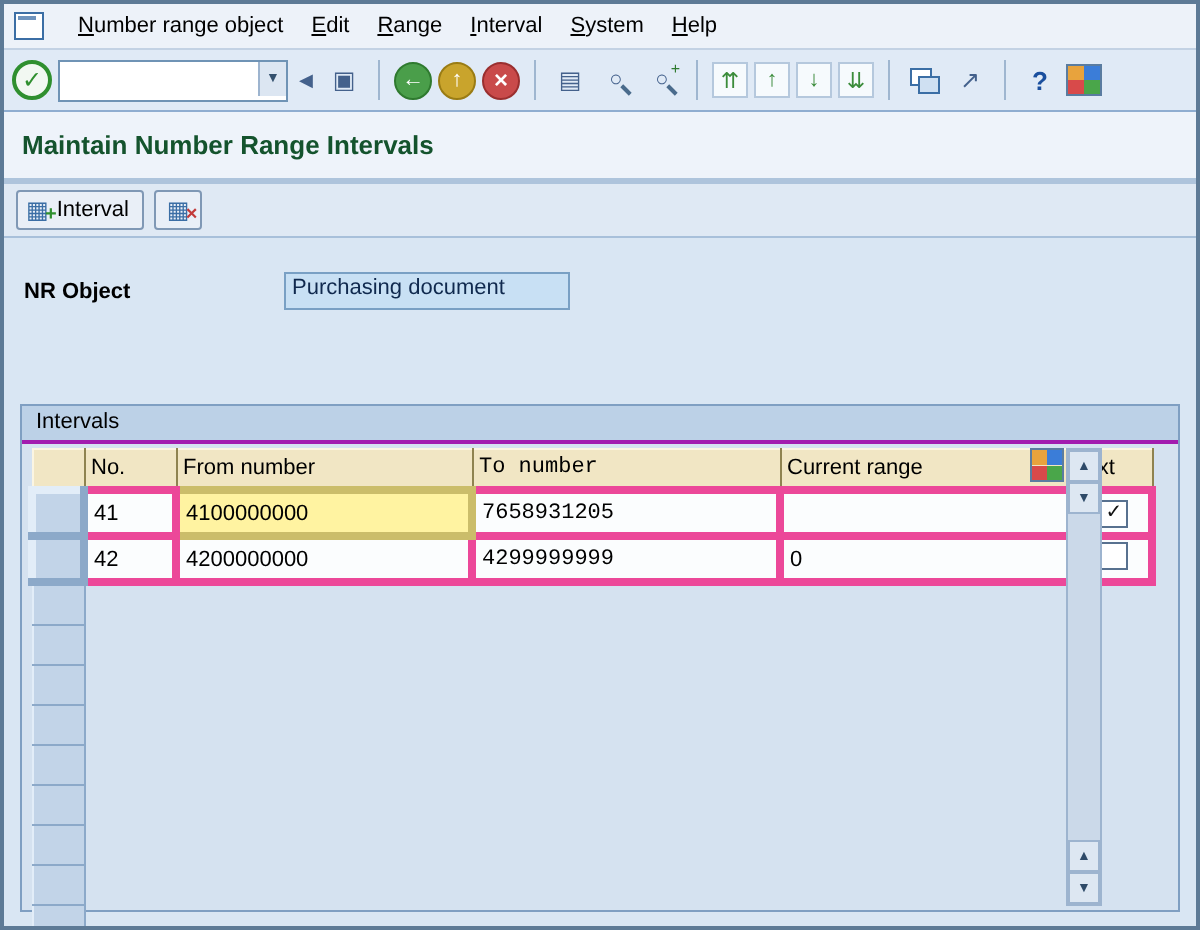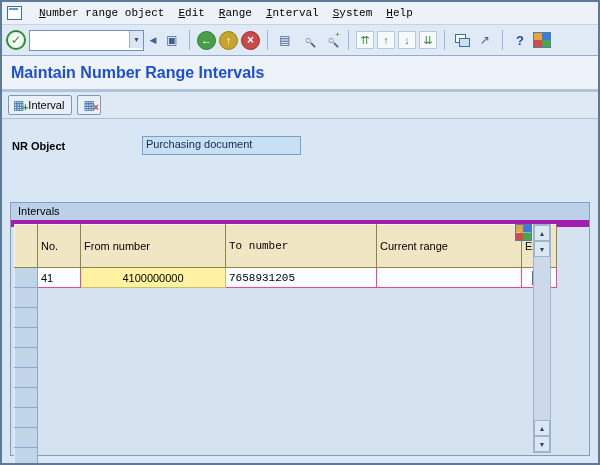--- a/index.html
+++ b/index.html
@@ -1,20 +1,20 @@
 <!DOCTYPE html>
 <html><head>
 <meta charset="utf-8">
 <style>
   html,body{margin:0;padding:0;background:#fff;font-family:"Liberation Sans","DejaVu Sans",sans-serif;}
   .window{position:relative;width:596px;height:461px;border:2px solid #5d7a96;background:#d9e6f3;overflow:hidden;cursor:default;}
   button{font:inherit;border:none;background:none;padding:0;margin:0;cursor:default;}
 
   
-  .menubar{position:absolute;top:0;left:0;right:0;height:22px;background:#edf2f9;border-bottom:1px solid #c3d2e4;display:flex;align-items:center;padding-left:5px;font-family:Liberation Mono, monospace;}
+  .menubar{position:absolute;top:0;left:0;right:0;height:22px;background:#edf2f9;border-bottom:1px solid #c3d2e4;display:flex;align-items:center;padding-left:5px;}
   .sysicon{width:13px;height:12px;background:#fff;border:1px solid #3b6ea5;margin-right:10px;position:relative;display:inline-block;}
   .sysicon::after{content:"";position:absolute;left:1px;top:1px;width:9px;height:2px;background:#6e93bd;}
   .mitem{display:inline-block;padding:2px 7px;font-size:11px;color:#000;}
   .mitem::first-letter{text-decoration:underline;}
 
   
   .toolbar{position:absolute;top:23px;left:0;right:0;height:30px;background:#e0eaf6;border-bottom:1px solid #8fadd0;display:flex;align-items:center;padding:0 4px;gap:3px;}
   .tb{width:20px;height:20px;display:flex;align-items:center;justify-content:center;font-size:12px;color:#44618c;}
   .ic-enter{width:20px;height:20px;border-radius:50%;background:#f2f8f2;border:2px solid #2f8f2f;color:#2f8f2f;font-weight:bold;font-size:12px;}
   .cmdwrap{display:inline-flex;height:19px;border:1px solid #6f93b5;background:#fff;}
@@ -33,43 +33,43 @@
   .ic-newsess{position:relative;width:20px;height:20px;}
   .ic-newsess::before{content:"";position:absolute;left:3px;top:4px;width:9px;height:7px;border:1px solid #3b6ea5;background:#fff;}
   .ic-newsess::after{content:"";position:absolute;left:7px;top:8px;width:9px;height:7px;border:1px solid #3b6ea5;background:#cfe0f2;}
   .ic-help{color:#1a4f9e;font-weight:bold;font-size:13px;}
   .ic-grid{width:18px;height:16px;border:1px solid #5a7ca0;
     background:linear-gradient(90deg,#e8a33d 0 50%,#3b7dd8 50% 100%) top/100% 50% no-repeat,
                linear-gradient(90deg,#d84a4a 0 50%,#4aa64a 50% 100%) bottom/100% 50% no-repeat;}
 
   
   .titlebar{position:absolute;top:54px;left:0;right:0;height:33px;background:#eef3fa;border-bottom:3px solid #aec4dc;}
-  .ptitle{margin:0;font-size:16px;font-weight:bold;color:#1d4ed8;line-height:33px;padding-left:9px;}
+  .ptitle{margin:0;font-size:13px;font-weight:bold;color:#14532d;line-height:33px;padding-left:9px;}
 
   
   .apptoolbar{position:absolute;top:90px;left:0;right:0;height:26px;background:#dfe9f4;border-bottom:1px solid #a8c0da;display:flex;align-items:center;padding-left:6px;gap:5px;}
   .abtn{display:inline-flex;align-items:center;gap:4px;height:20px;padding:0 7px 0 4px;background:#e9eff7;border:1px solid #7f98b5;border-radius:2px;font-size:11px;color:#000;}
   .ic-tbl{position:relative;font-size:12px;color:#3b6ea5;line-height:12px;}
   .ic-tbl-add::after{content:"+";position:absolute;right:-4px;bottom:-3px;color:#2f8f2f;font-weight:bold;font-size:10px;}
   .ic-tbl-del::after{content:"×";position:absolute;right:-4px;bottom:-3px;color:#c23a3a;font-weight:bold;font-size:10px;}
   .abtn-icononly{padding:0 5px;}
 
   
   .flabel{position:absolute;left:10px;top:138px;font-size:11px;color:#000;font-weight:bold;}
-  .ffield{position:absolute;left:140px;top:134px;width:138px;height:16px;background:#c8e0f4;border:1px solid #79a0c4;font-size:11px;color:#10294e;padding:1px 16px 0 3px;}
+  .ffield{position:absolute;left:140px;top:134px;width:138px;height:16px;background:#c8e0f4;border:1px solid #79a0c4;font-size:11px;color:#10294e;padding:1px 0 0 3px;}
 
   
   .panel{position:absolute;left:8px;top:200px;width:578px;height:252px;border:1px solid #7f9fc2;background:#d5e2f0;}
-  .ptlbar{height:17px;background:#bcd1e7;border-bottom:7px solid #a21caf;font-size:11px;line-height:17px;padding-left:7px;color:#000;}
+  .ptlbar{height:17px;background:#bcd1e7;border-bottom:2px solid #a21caf;font-size:11px;line-height:17px;padding-left:7px;color:#000;}
   table.grid{position:absolute;left:3px;top:21px;border-collapse:collapse;font-size:11px;}
-  .grid th{height:18px;background:#f1e6c4;border:1px solid #b4a76f;border-top-color:#fbf5e2;border-left-color:#fbf5e2;border-bottom-color:#8f8350;border-right-color:#8f8350;font-weight:normal;text-align:left;padding:12px 3px;color:#000;}
+  .grid th{height:18px;background:#f1e6c4;border:1px solid #b4a76f;border-top-color:#fbf5e2;border-left-color:#fbf5e2;border-bottom-color:#8f8350;border-right-color:#8f8350;font-weight:normal;text-align:left;padding:0 3px;color:#000;}
   .grid td{height:19px;padding:0 3px;}
   .sel{width:16px;min-width:16px;background:#c2d4e8;border:1px solid #8ca9c9;border-top-color:#e2edf8;border-left-color:#e2edf8;}
-  .c-no{width:36px;}.c-from{width:138px;text-align:center;}.c-to{width:144px;font-family:Liberation Mono, monospace;}.c-cur{width:138px;}.c-ext{width:28px;text-align:center;}
-  .drow td{background:#fbfdfe;border:1px solid #ec4899;color:#000;}
+  .c-no{width:36px;}.c-from{width:138px;}.c-to{width:144px;font-family:Liberation Mono, monospace;}.c-cur{width:138px;}.c-ext{width:28px;text-align:center;}
+  .drow td{background:#fbfdfe;border:4px solid #ec4899;color:#000;}
   .drow td.sel{background:#c2d4e8;border-color:#8ca9c9;border-top-color:#e2edf8;border-left-color:#e2edf8;}
   .drow td.hl{background:#fff3a1;border-color:#cbbd6a;}
   .frow td.fill{background:transparent;border:none;}
   .cb{display:inline-block;width:12px;height:12px;border:1px solid #58718f;background:#fff;line-height:11px;font-size:10px;text-align:center;color:#111;}
   .cfgicon{position:absolute;left:504px;top:21px;width:15px;height:15px;border:1px solid #5a7ca0;
     background:linear-gradient(90deg,#e8a33d 0 50%,#3b7dd8 50% 100%) top/100% 50% no-repeat,
                linear-gradient(90deg,#d84a4a 0 50%,#4aa64a 50% 100%) bottom/100% 50% no-repeat;}
   .vscroll{position:absolute;left:522px;top:21px;width:16px;height:227px;background:#cbd9e9;border:1px solid #9db4cf;display:flex;flex-direction:column;}
   .sbtn{height:14px;background:#dde7f2;border:1px solid #9db4cf;font-size:7px;color:#2e4a68;display:flex;align-items:center;justify-content:center;}
   .strack{flex:1;}
@@ -151,20 +151,28 @@
       </thead>
       <tbody id="tbody">
           <tr class="drow">
             <td class="sel"></td>
             <td class="c-no">41</td>
             <td class="c-from hl">4100000000</td>
             <td class="c-to">7658931205</td>
             <td class="c-cur"></td>
             <td class="c-ext"><span class="cb">✓</span></td>
           </tr>
+          <tr class="drow">
+            <td class="sel"></td>
+            <td class="c-no">42</td>
+            <td class="c-from">4200000000</td>
+            <td class="c-to">4299999999</td>
+            <td class="c-cur">0</td>
+            <td class="c-ext"><span class="cb"></span></td>
+          </tr>
           <tr class="frow">
             <td class="sel"></td>
             <td class="fill" colspan="5"></td>
           </tr>
           <tr class="frow">
             <td class="sel"></td>
             <td class="fill" colspan="5"></td>
           </tr>
           <tr class="frow">
             <td class="sel"></td>

